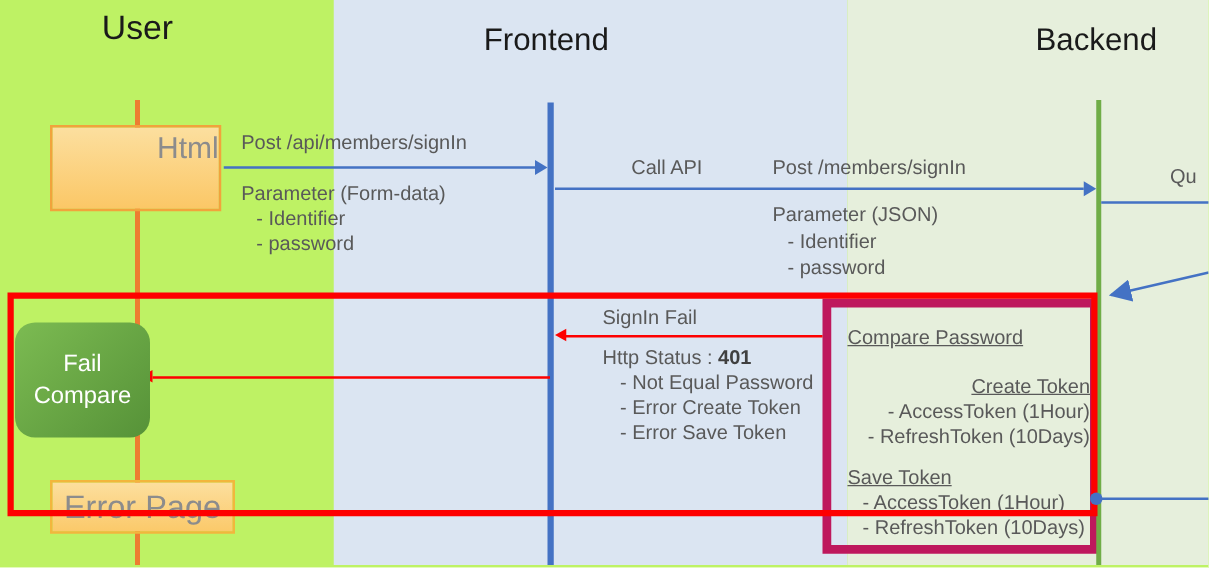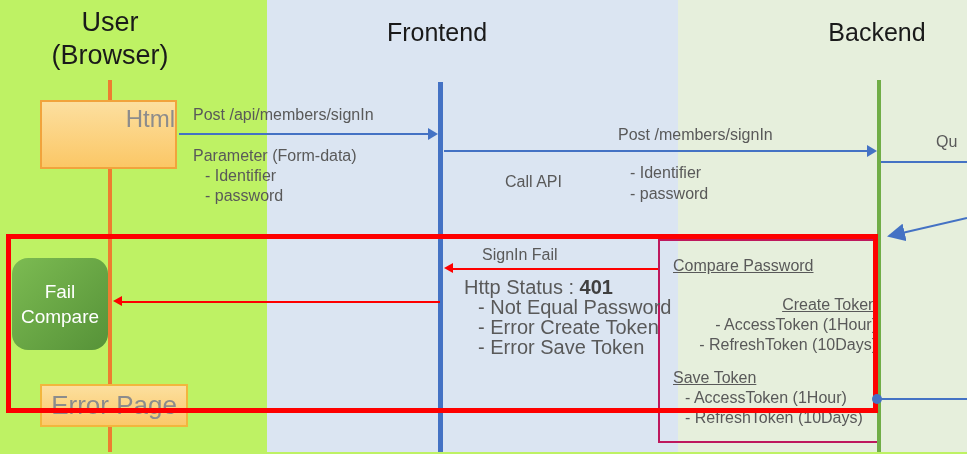--- a/index.html
+++ b/index.html
@@ -42,53 +42,53 @@
   
   .html-doc {
     left:40px; top:100px; width:137px; height:69px; z-index:5;
     background:linear-gradient(180deg,#fcdf9f 0%,#fbc766 100%);
     border:2px solid #f1a33c; box-sizing:border-box;
     color:#8c8c8c; font-size:24px; line-height:31px; text-align:right; padding-top:1px;
   }
 
   
   .fail-box {
-    left:12px; top:258px; width:96px; height:92px; z-index:5;
+    left:12px; top:258px; width:108px; height:92px; z-index:5;
     background:linear-gradient(135deg,#7cbb52 0%,#569238 100%);
     border-radius:16px; color:#ffffff; font-size:19px; line-height:25px;
     display:flex; flex-direction:column; align-items:center; justify-content:center;
   }
 
   
   .error-box {
     left:40px; top:351px; width:148px; height:43px; z-index:5;
     background:linear-gradient(180deg,#fcdf9e 0%,#fbc96a 100%);
     border:2px solid #f2b63d; box-sizing:border-box;
     color:#8c8c8c; font-size:26px; display:flex; align-items:center; justify-content:center;margin-top:33px;
   }
 
   
   .ops-box {
     left:658px; top:239px; width:221px; height:204px; z-index:2;
-    border:2px solid #be185d; box-sizing:border-box;
+    border:7px solid #be185d; box-sizing:border-box;
     padding:15px 0 0 13px; font-size:16px; line-height:20px; color:#595959; white-space:nowrap;
   }
   .ops-box .op-title { text-decoration:underline; }
   .ops-box .indent { padding-left:12px; }
   .ops-sec2 { margin-top:19px;text-align:right; }
   .ops-sec3 { margin-top:13px; }
 
   
   .red-rect {
     left:6px; top:234px; width:872px; height:179px; z-index:6;
     border:5px solid #fe0000; box-sizing:border-box; pointer-events:none;
   }
 
   
-  .http-block { left:464px; top:277px; z-index:4; font-size:20px; line-height:20px;
+  .http-block { left:482px; top:277px; z-index:4; font-size:16px; line-height:20px;
                 color:#595959; white-space:nowrap; }
   .http-block .code { font-weight:bold; color:#404040; }
   .http-block .indent { padding-left:14px; }
 
   
   .dot-blue { left:872px; top:394px; width:10px; height:10px; border-radius:50%;
               background:#4472c4; z-index:7; }
   .dotline { left:879px; top:398px; width:88px; z-index:7; }
 
   .svg-layer { z-index:4; }
@@ -96,21 +96,20 @@
 </head>
 <body>
 
 <div class="canvas">
 
   <div class="abs lane lane-frontend"></div>
   <div class="abs lane lane-backend"></div>
 
   <div class="abs actor-title t-user">
     <div>User</div>
-    <div>(Browser)</div>
   </div>
   <div class="abs actor-title t-frontend">Frontend</div>
   <div class="abs actor-title t-backend">Backend</div>
 
   <div class="abs lifeline ll-user"></div>
   <div class="abs lifeline ll-frontend"></div>
   <div class="abs lifeline ll-backend"></div>
 
   <div class="abs html-doc">
     <div>Html</div>
@@ -118,25 +117,26 @@
 
   <div class="abs msg-label" style="left:193px; top:106px;">Post /api/members/signIn</div>
   <div class="abs line-blue" style="left:179px; top:133px; width:251px;"></div>
   <div class="abs head-right" style="left:428px; top:128px;"></div>
   <div class="abs param-block" style="left:193px; top:146px;">
     <div>Parameter (Form-data)</div>
     <div class="indent">- Identifier</div>
     <div class="indent">- password</div>
   </div>
 
-  <div class="abs msg-label" style="left:505px; top:126px;margin-top:47px;">Call API</div>
+  <div class="abs msg-label" style="left:505px; top:126px;">Call API</div>
   <div class="abs msg-label" style="left:618px; top:126px;">Post /members/signIn</div>
   <div class="abs line-blue" style="left:444px; top:150px; width:423px;"></div>
   <div class="abs head-right" style="left:867px; top:145px;"></div>
   <div class="abs param-block" style="left:618px; top:162px; line-height:21px;">
+    <div>Parameter (JSON)</div>
     <div class="indent">- Identifier</div>
     <div class="indent">- password</div>
   </div>
 
   <div class="abs msg-label" style="left:936px; top:133px;">Qu</div>
   <div class="abs line-blue" style="left:881px; top:161px; width:86px;"></div>
 
   <svg class="abs svg-layer" style="left:880px; top:210px;" width="87" height="34" viewBox="0 0 87 34">
     <defs>
       <marker id="bluehead" orient="auto" markerWidth="10" markerHeight="9" refX="8" refY="4.5">

